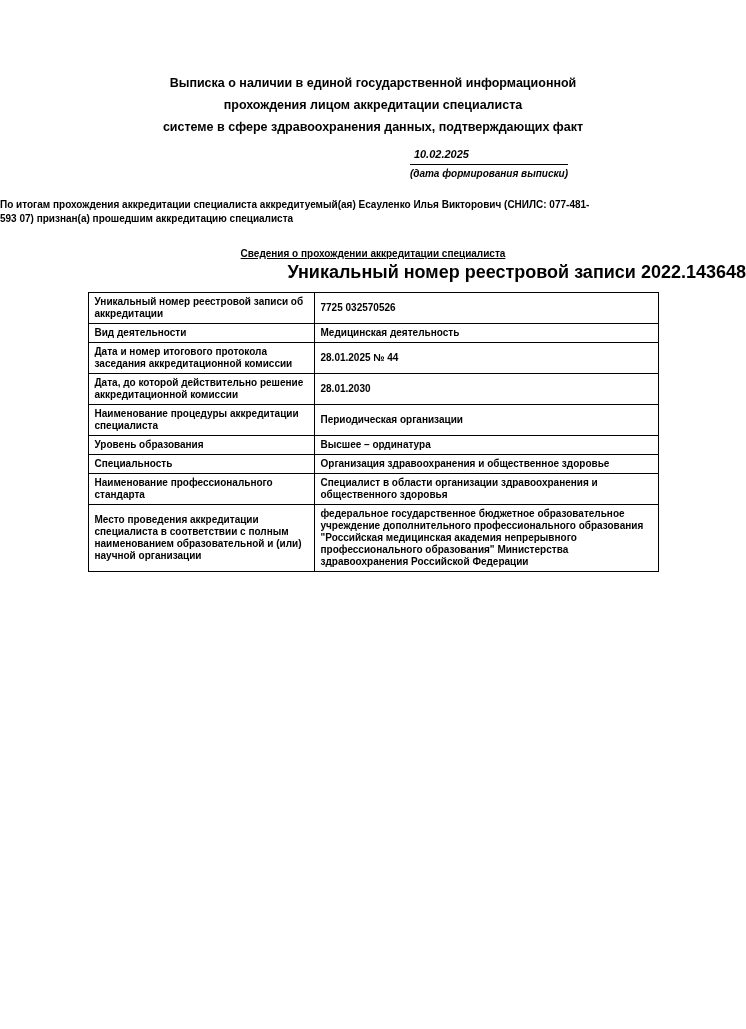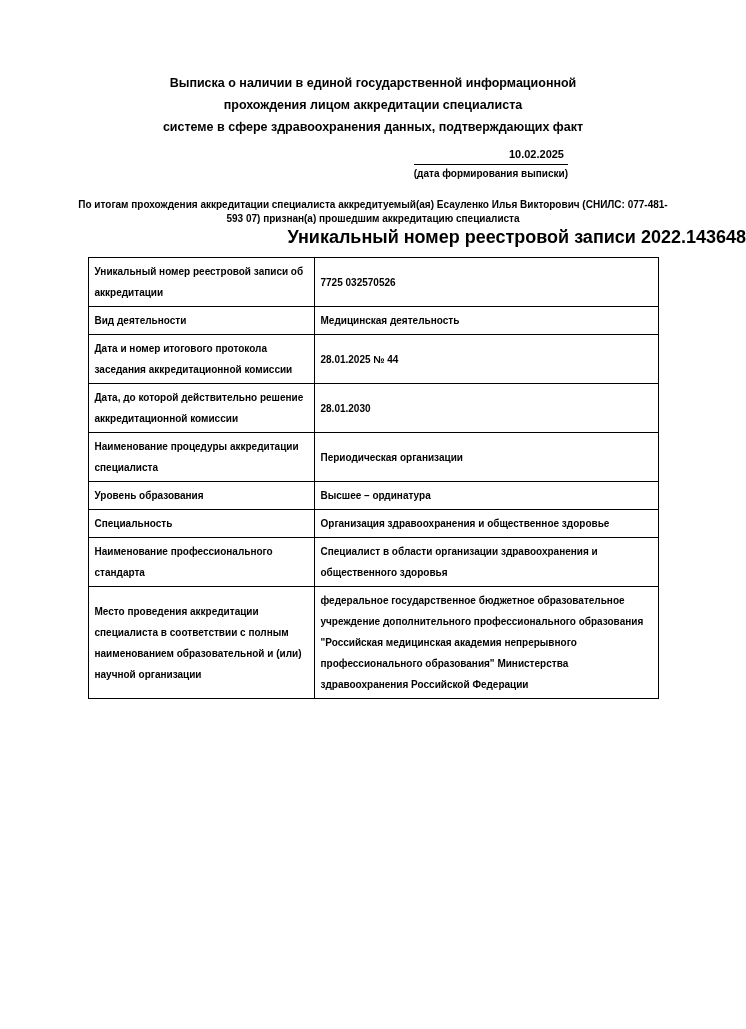--- a/index.html
+++ b/index.html
@@ -21,37 +21,38 @@
   }
   .doc-title {
     text-align: center;
     font-size: 12.5px;
     line-height: 22px;
   }
   .date-block {
     width: -moz-fit-content;
     width: fit-content;
     margin: 10px 178px 0 auto;
-    text-align: right;
+    text-align: left;
+    font-style: italic;
   }
   .date-value {
     font-size: 11px;
     line-height: 13px;
     padding: 0 4px 3px 4px;
     border-bottom: 1.5px solid #000000;
   }
   .date-caption {
     font-size: 10px;
     line-height: 13px;
     padding-top: 2px;
     white-space: nowrap;
   }
   .intro {
     margin-top: 18px;
-    text-align: center;
+    text-align: left;
     font-size: 10px;
     line-height: 13.5px;
   }
   .section-heading {
     margin-top: 22px;
     text-align: center;
     font-size: 10px;
     line-height: 13px;
     text-decoration: underline;
   }
@@ -60,21 +61,21 @@
     text-align: right;
     font-size: 18px;
     line-height: 15px;
   }
   table.acc-table {
     width: 570px;
     margin: 12px auto 0 auto;
     border-collapse: collapse;
     table-layout: fixed;
     font-size: 10px;
-    line-height: 21px;
+    line-height: 12px;
   }
   table.acc-table td {
     border: 1.5px solid #000000;
     padding: 3px 6px;
     vertical-align: middle;
     word-wrap: break-word;
   }
   col.c-label { width: 226px; }
   col.c-value { width: 344px; }
 </style>
@@ -92,20 +93,21 @@
   <div class="date-block">
     <div class="date-value">10.02.2025</div>
     <div class="date-caption">(дата формирования выписки)</div>
   </div>
 
   <div class="intro">
     <div>По итогам прохождения аккредитации специалиста аккредитуемый(ая) Есауленко Илья Викторович (СНИЛС: 077-481-</div>
     <div>593 07) признан(а) прошедшим аккредитацию специалиста</div>
   </div>
 
+  <div class="section-heading">Сведения о прохождении аккредитации специалиста</div>
 
   <div class="registry-heading">Уникальный номер реестровой записи 2022.143648</div>
 
   <table class="acc-table">
     <colgroup>
       <col class="c-label">
       <col class="c-value">
     </colgroup>
     <tbody>
       <tr>

